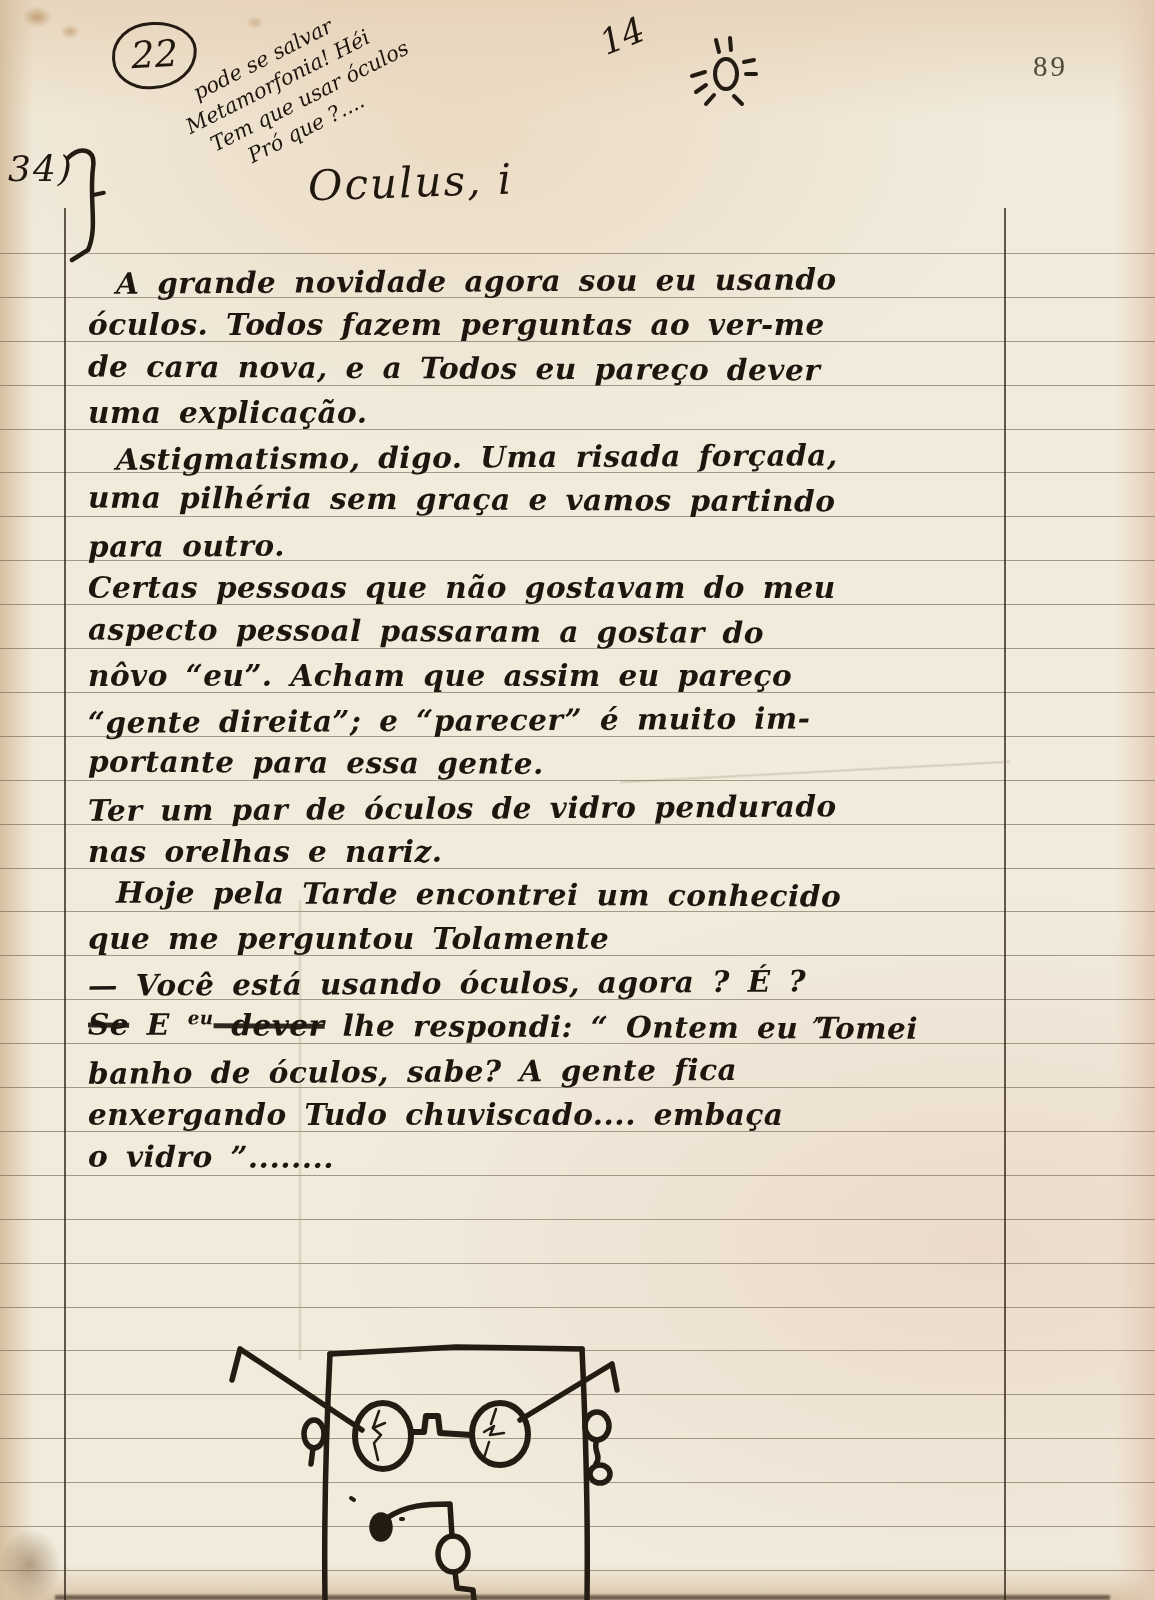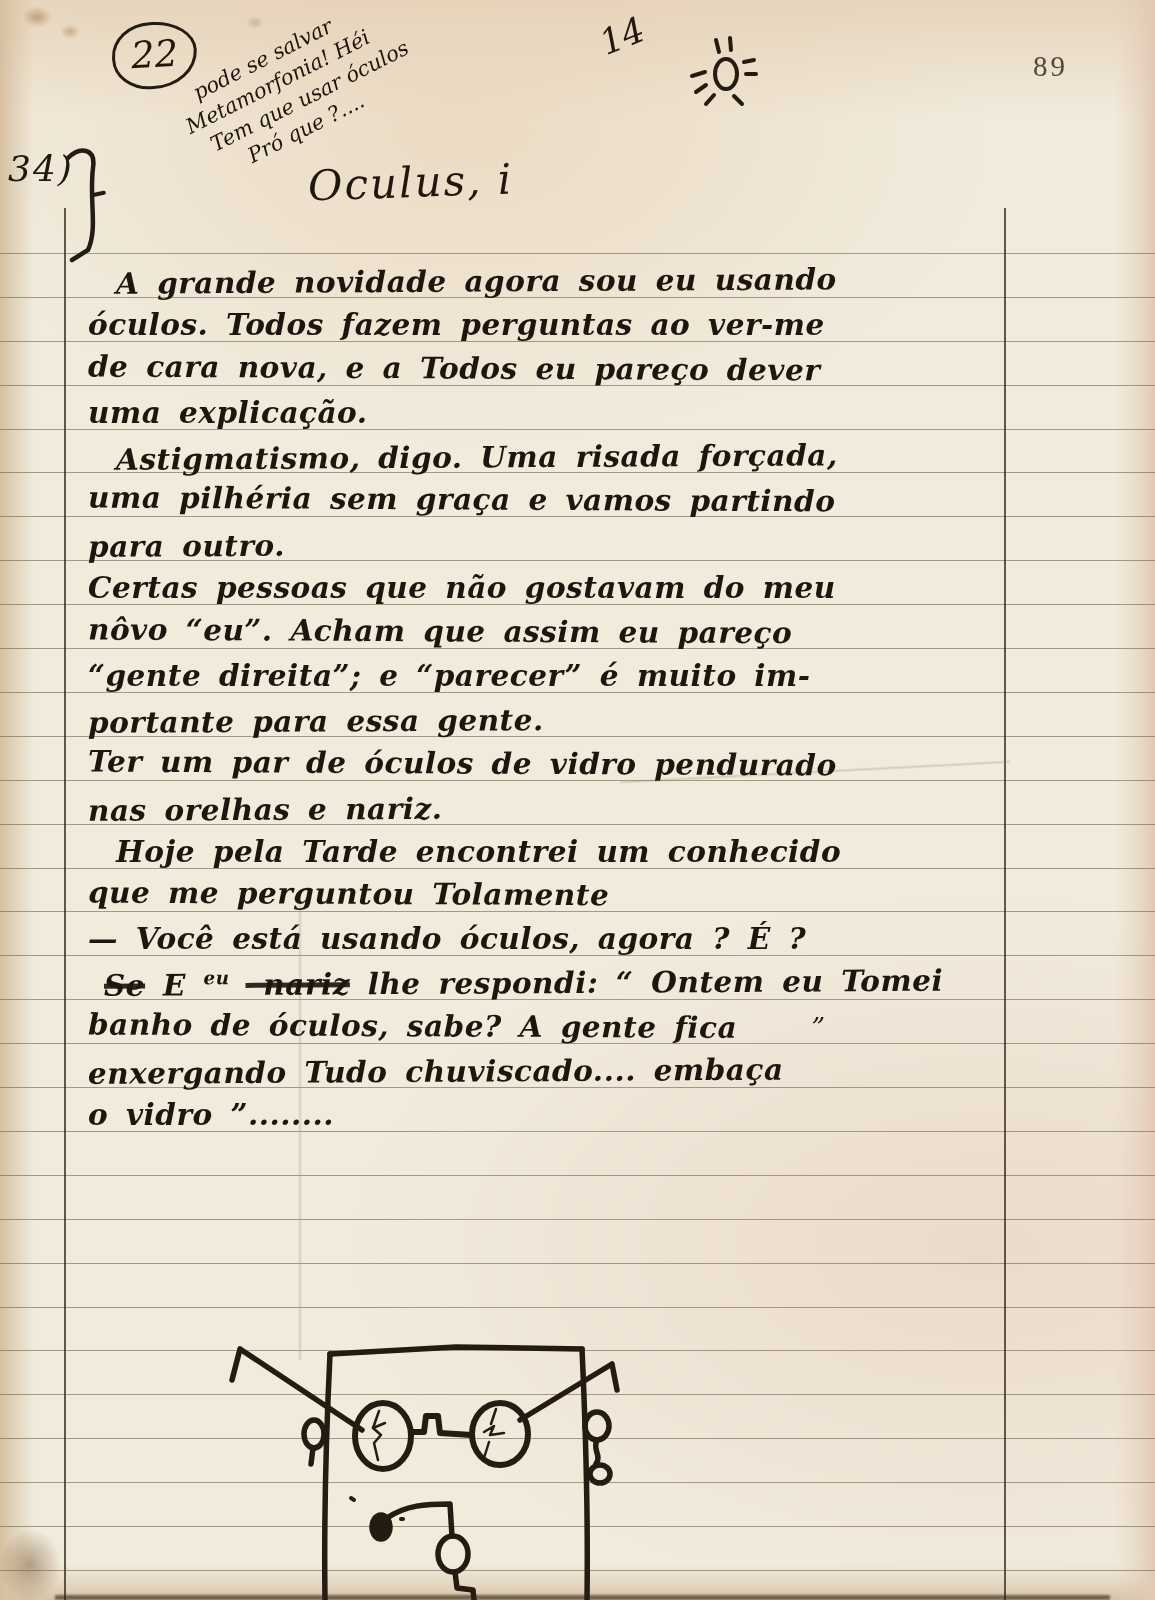--- a/index.html
+++ b/index.html
@@ -47,21 +47,21 @@
   .topnum{position:absolute;left:600px;top:16px;font-size:35px;font-style:italic;transform:rotate(-22deg);}
   .pagenum{position:absolute;left:1033px;top:50px;font-size:29px;font-family:"Liberation Serif",serif;color:#51463a;letter-spacing:3px;}
   .body-lines{position:absolute;left:88px;top:263px;width:940px;font-weight:bold;}
   .hw-line{
     height:43.9px;font-size:29.5px;font-style:italic;white-space:nowrap;
     word-spacing:7px;letter-spacing:.5px;color:#1e150e;
   }
   .hw-line:nth-child(odd){transform:rotate(-.35deg);}
   .hw-line:nth-child(3n){transform:rotate(.3deg);}
   .hw-line.indent{padding-left:28px;}
-  .strike{text-decoration:line-through;text-decoration-thickness:5px;text-decoration-color:rgba(32,23,15,.92);margin-left:16px;}
+  .strike{text-decoration:line-through;text-decoration-thickness:5px;text-decoration-color:rgba(32,23,15,.92);}
   .sup{font-size:.62em;vertical-align:super;}
   .floating-quote{position:absolute;left:812px;top:996px;font-size:26px;font-style:italic;}
   .doodle{position:absolute;}
   .bottom-edge{position:absolute;left:55px;right:45px;bottom:0;height:5px;background:rgba(42,31,20,.6);filter:blur(1px);}
 </style>
 </head>
 <body>
 
 <div class="page">
 
@@ -114,29 +114,30 @@
 
   <div class="body-lines" id="body-lines">
       <div class="hw-line hw indent">A grande novidade agora sou eu usando</div>
       <div class="hw-line hw">óculos. Todos fazem perguntas ao ver-me</div>
       <div class="hw-line hw">de cara nova, e a Todos eu pareço dever</div>
       <div class="hw-line hw">uma explicação.</div>
       <div class="hw-line hw indent">Astigmatismo, digo. Uma risada forçada,</div>
       <div class="hw-line hw">uma pilhéria sem graça e vamos partindo</div>
       <div class="hw-line hw">para outro.</div>
       <div class="hw-line hw">Certas pessoas que não gostavam do meu</div>
+      <div class="hw-line hw">aspecto pessoal passaram a gostar do</div>
       <div class="hw-line hw">nôvo “eu”. Acham que assim eu pareço</div>
       <div class="hw-line hw">“gente direita”; e “parecer” é muito im-</div>
       <div class="hw-line hw">portante para essa gente.</div>
       <div class="hw-line hw">Ter um par de óculos de vidro pendurado</div>
       <div class="hw-line hw">nas orelhas e nariz.</div>
       <div class="hw-line hw indent">Hoje pela Tarde encontrei um conhecido</div>
       <div class="hw-line hw">que me perguntou Tolamente</div>
       <div class="hw-line hw">— Você está usando óculos, agora ? É ?</div>
-      <div class="hw-line hw"><span class="strike">Se</span><span> E </span><span class="sup">eu</span><span class="strike"> nariz</span><span> lhe respondi: “ Ontem eu Tomei</span></div>
+      <div class="hw-line hw"><span class="strike">Se</span><span> E </span><span class="sup">eu</span><span class="strike"> dever</span><span> lhe respondi: “ Ontem eu Tomei</span></div>
       <div class="hw-line hw">banho de óculos, sabe? A gente fica</div>
       <div class="hw-line hw">enxergando Tudo chuviscado.... embaça</div>
       <div class="hw-line hw">o vidro ”........</div>
     </div>
 
   <span class="floating-quote hw">„</span>
 
   <svg class="doodle" style="left:226px;top:1316px;" width="430" height="284" viewBox="0 0 430 284">
     <g fill="none" stroke="#241b12" stroke-width="5.5" stroke-linecap="round" stroke-linejoin="round">
 

